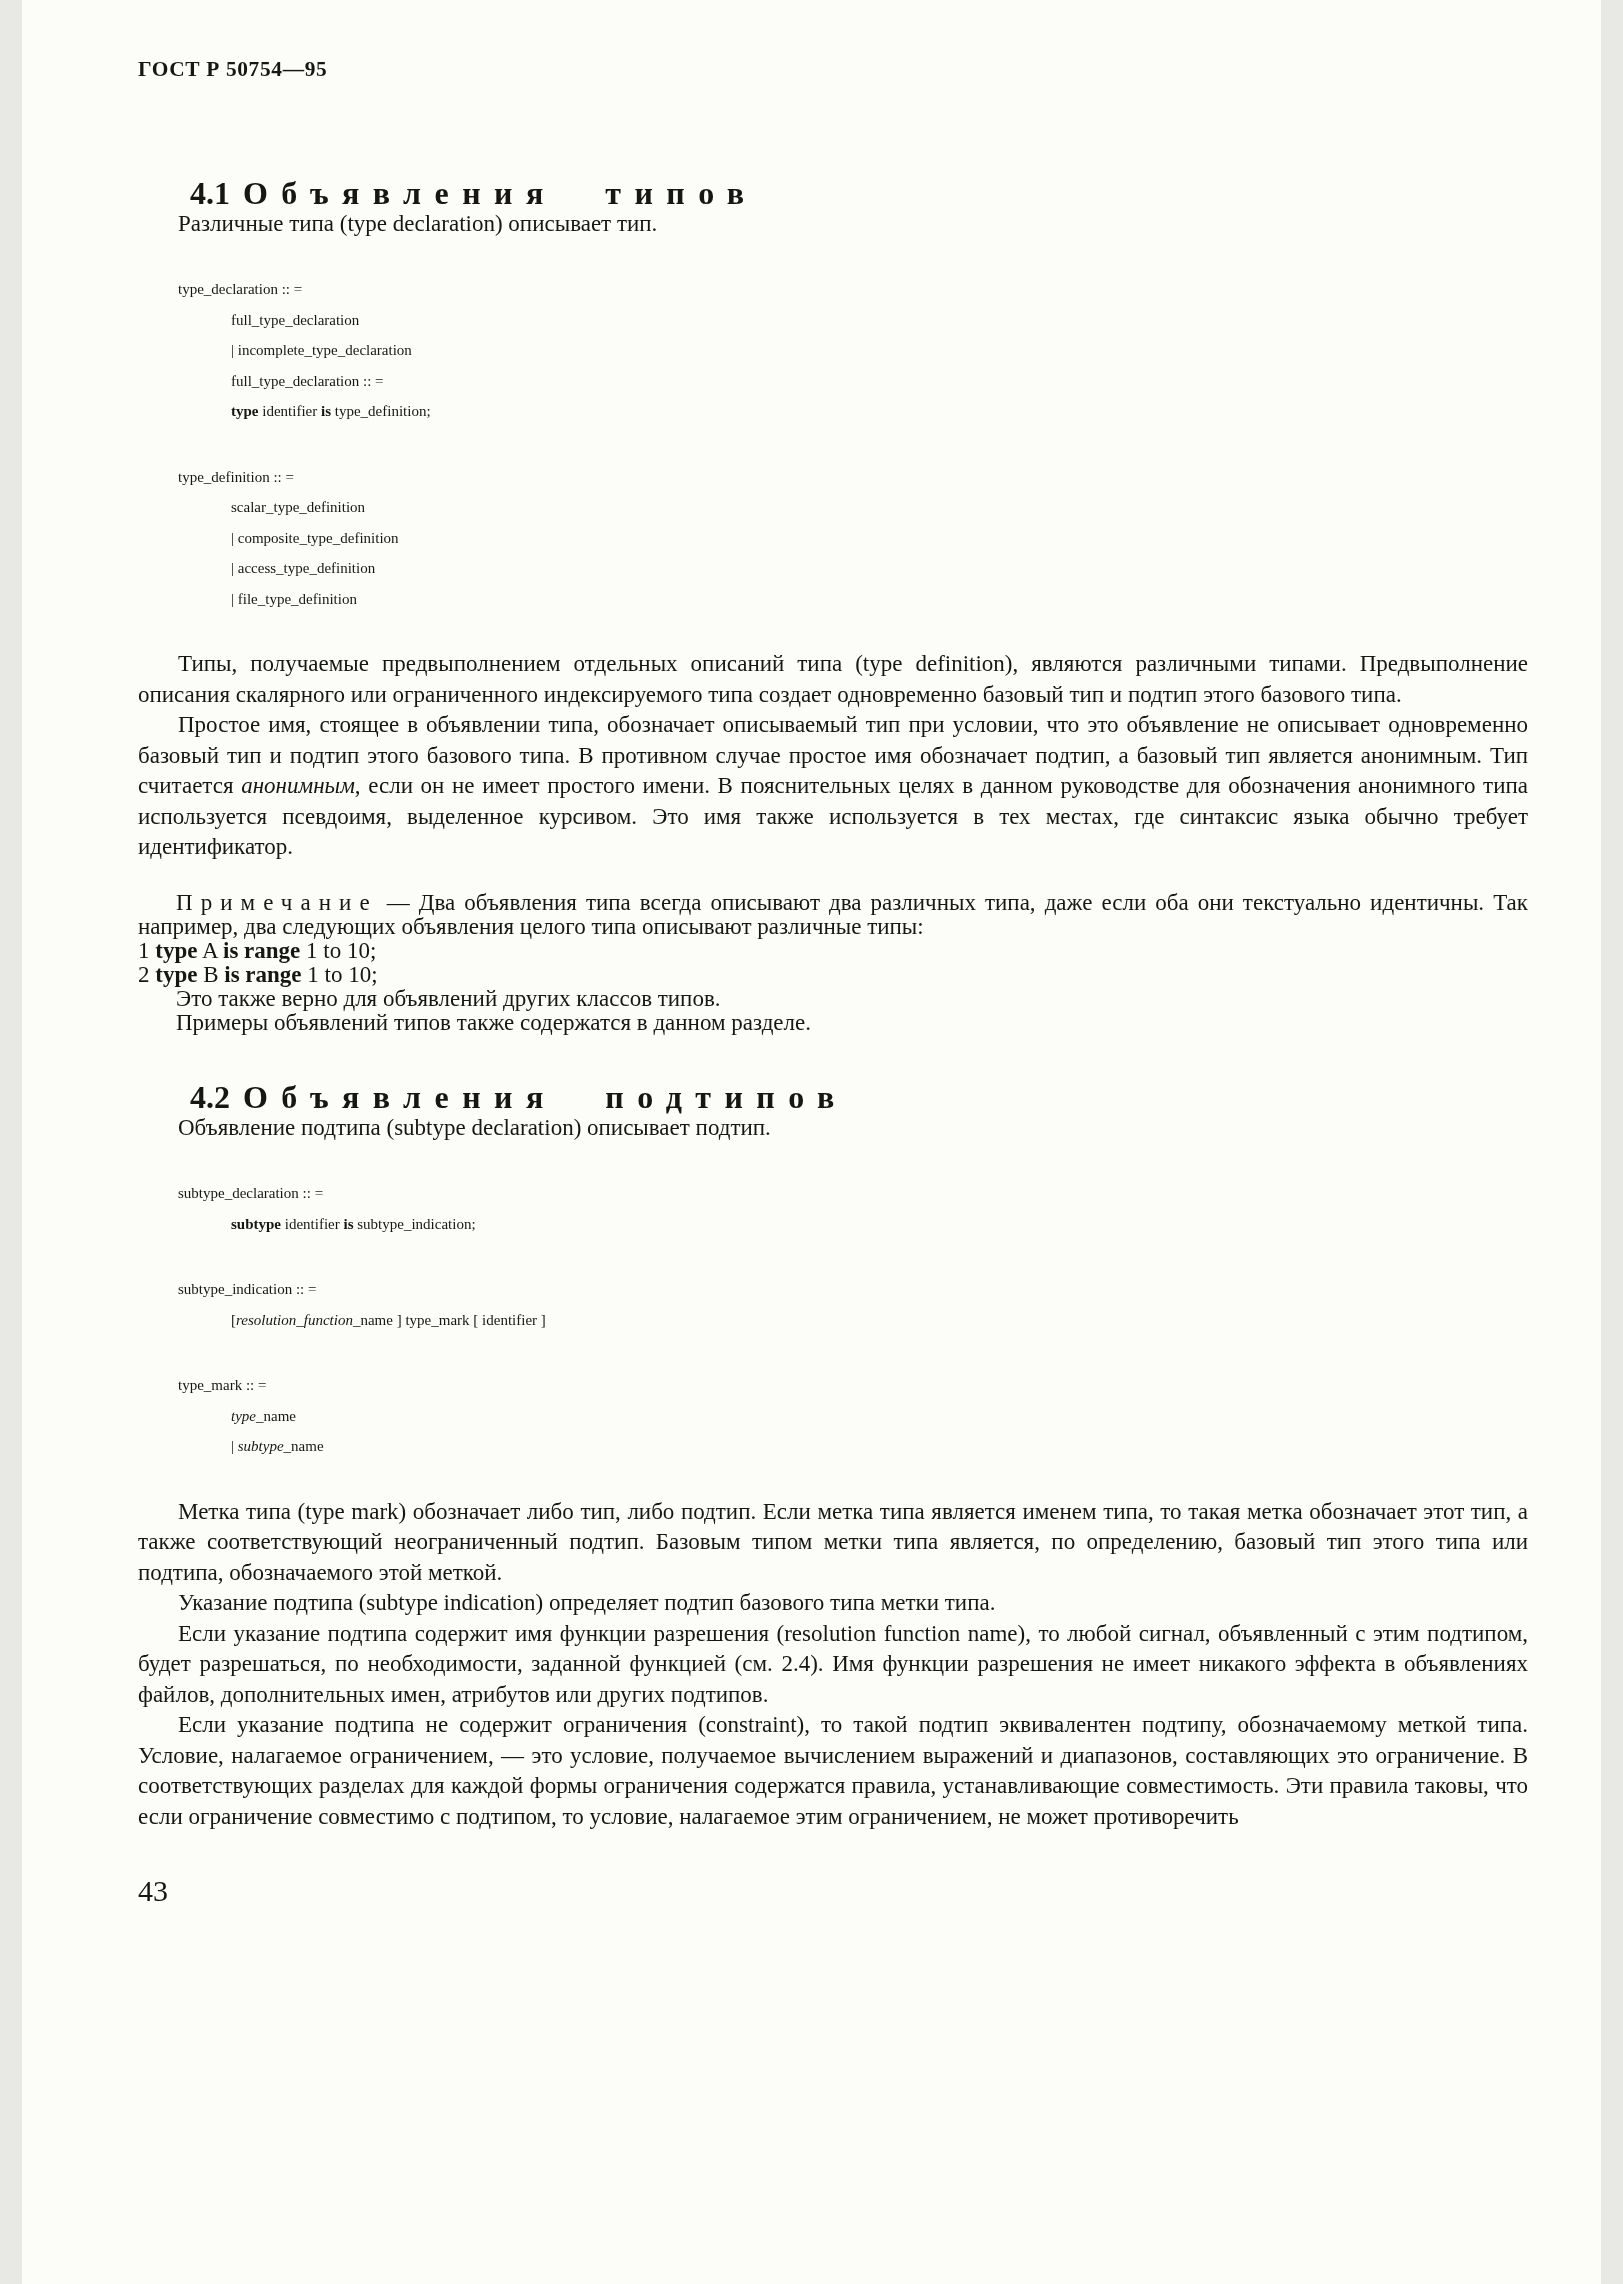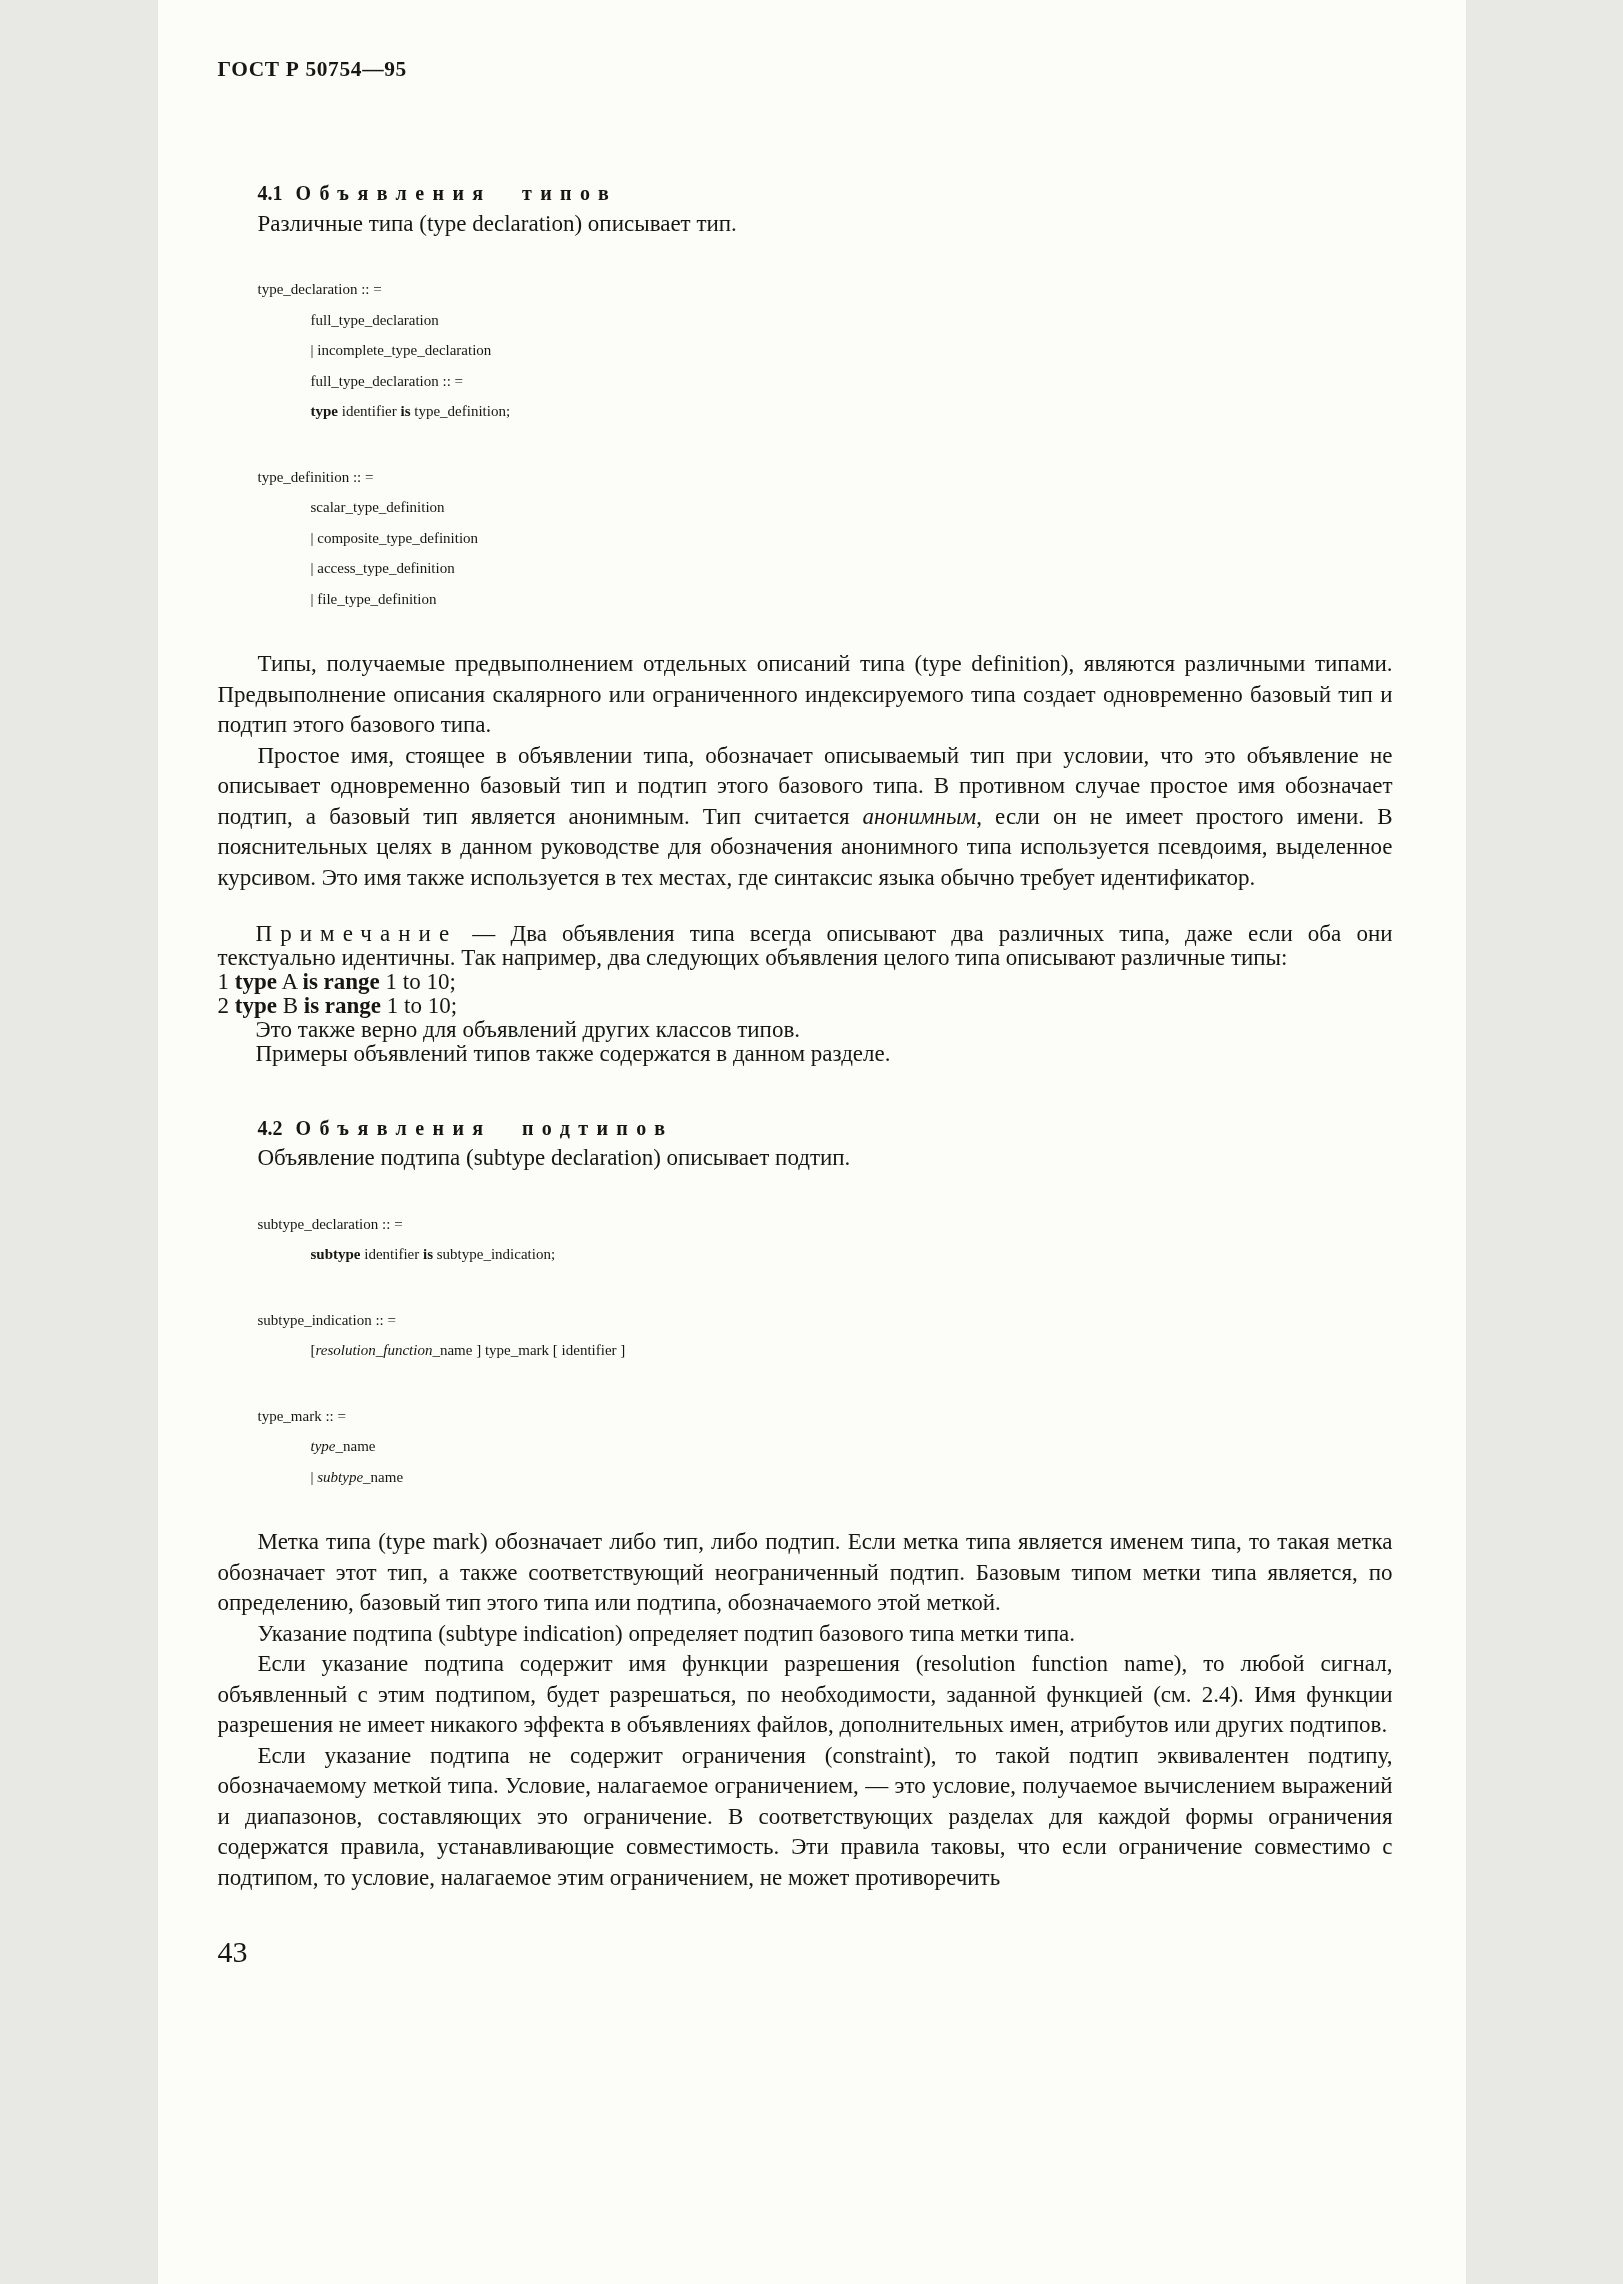--- a/index.html
+++ b/index.html
@@ -1,36 +1,36 @@
 <!DOCTYPE html>
 <html lang="ru" style="font-size:10.4px"><head>
 <meta charset="utf-8">
 <style>
   html, body { margin: 0; padding: 0; background: #e8e8e4; }
   .page {
     position: relative;
-    width: 1308px;
+    width: 1579px;
     height: 2284px;
     margin: 0 auto;
     background: #fcfcf8;
     color: #171614;
     font-family: "Liberation Serif", serif;
     box-sizing: border-box;
-    padding: 57px 73px 0 60px;
+    padding: 57px 73px 0 116px;
     overflow: hidden;
   }
   .doc-header {
     font-weight: bold;
     font-size: 21.4px;
     letter-spacing: 0.03em;
   }
   .heading {
-    font-size: 20px;
+    font-size: 32px;
     font-weight: bold;
-    margin: 0 0 0 40px;
+    margin: 0 0 0 52px;
     line-height: 30.5px;
   }
   .heading-41 { margin-top: 96px; }
   .heading-42 { margin-top: 47px; }
   .spaced {
     letter-spacing: 0.42em;
     word-spacing: 0.85em;
     margin-left: 13px;
   }
   .para {

